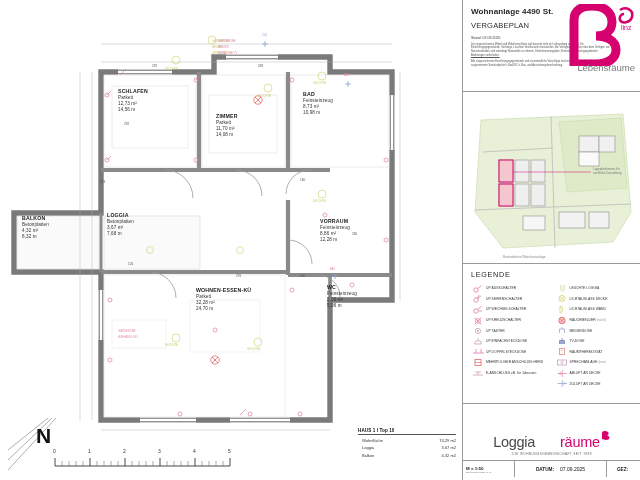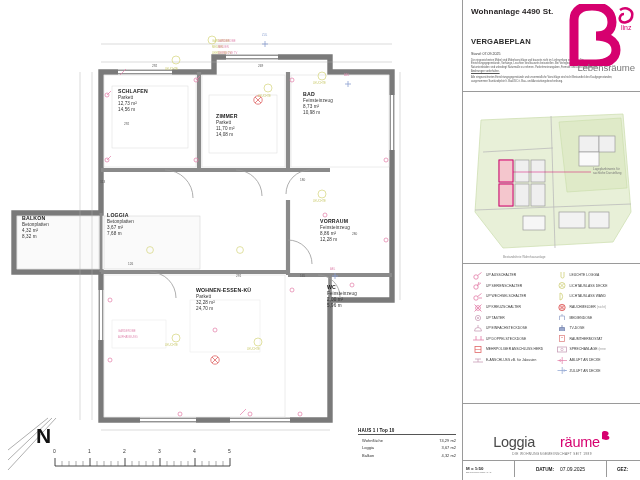--- a/index.html
+++ b/index.html
@@ -34,21 +34,21 @@
   .scale-nums { position:absolute; left:48px; top:448px; width:175px; height:9px; }
   .scale-nums span { position:absolute; font-size:5px; color:#333; }
 
   
   .right-col { position:absolute; left:462px; top:0; width:178px; height:480px; border-left:1px solid #9a9a9a; }
 
   .rc-block { position:relative; border-bottom:1px solid #9a9a9a; }
 
   .title-block { padding:7px 8px 4px 8px; height:92px; position:relative; }
   .tb-main { font-size:8.1px; font-weight:bold; line-height:1.35; letter-spacing:0.01em; }
-  .tb-sub { font-size:7.6px; font-weight:bold; line-height:1.42; margin-top:19px; color:#2a2a2a; letter-spacing:0.02em; }
+  .tb-sub { font-size:7.6px; font-weight:normal; line-height:1.42; margin-top:3px; color:#2a2a2a; letter-spacing:0.02em; }
   .tb-date { font-size:3.6px; margin-top:4px; color:#333; }
   .tb-note { font-size:2.55px; line-height:1.42; color:#555; margin-top:3px; width:140px; }
   .tb-note .u { text-decoration:underline; }
   .tb-note2 { font-size:2.55px; line-height:1.42; color:#555; margin-top:3px; width:152px; }
 
   .brand-logo { position:absolute; right:4px; top:4px; width:78px; height:62px; }
   .brand-word { position:absolute; right:5px; top:62px; font-size:9.6px; color:#7a7a7a; letter-spacing:-0.01em; }
 
   
   .sitemap { height:172px; position:relative; overflow:hidden; background:#fdfdfd; }
@@ -437,20 +437,21 @@
         <g>
           <line x1="50" y1="80" x2="128" y2="80" stroke="#d6006f" stroke-width="0.5"></line>
           <text x="130" y="78" font-family="Liberation Sans, sans-serif" font-size="3" fill="#777">Lageplanhinweis für</text>
           <text x="130" y="82" font-family="Liberation Sans, sans-serif" font-size="3" fill="#777">sachliche Darstellung</text>
         </g>
         <text x="40" y="166" font-family="Liberation Sans, sans-serif" font-size="3" fill="#888">Bestandsfreie Wohnhausanlage</text>
       </svg>
     </div>
 
     <div class="rc-block legend">
+      <div class="legend-title">LEGENDE</div>
       <div class="legend-cols">
 
         <div class="legend-col">
           <div class="leg-row">
             <span class="leg-sym">
               <svg width="11" height="9" viewBox="0 0 11 9">
                   <circle cx="3" cy="6" r="2.2" fill="none" stroke="#e27ba6" stroke-width="0.8"></circle>
                   <line x1="4.5" y1="4.6" x2="8.5" y2="1.5" stroke="#e27ba6" stroke-width="0.8"></line>
                 </svg>
             </span>

